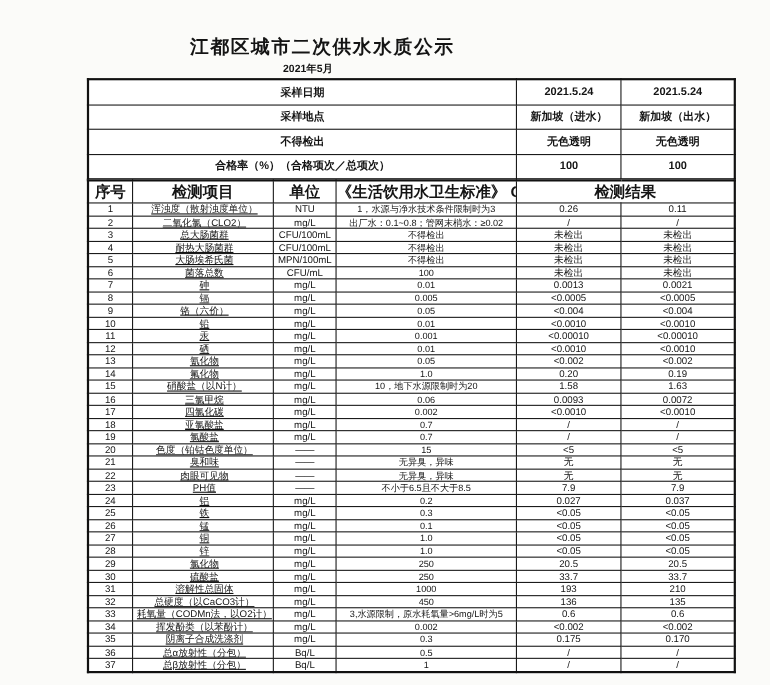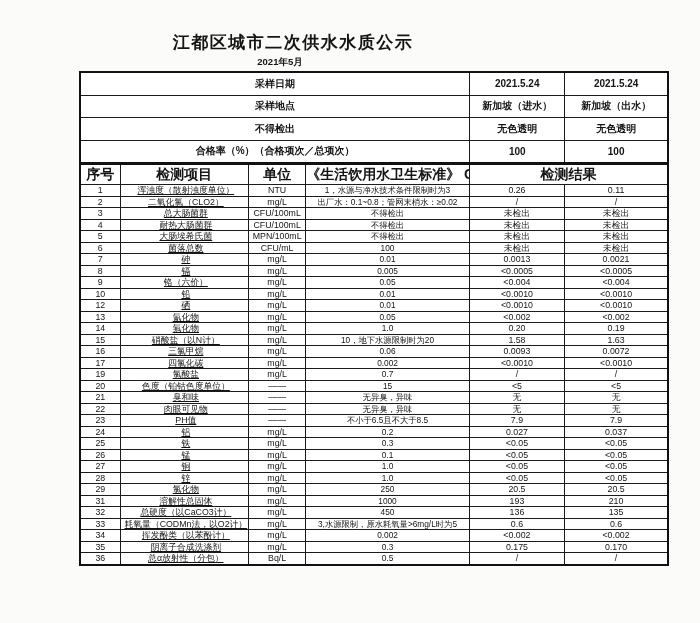--- a/index.html
+++ b/index.html
@@ -169,20 +169,28 @@
         </tr>
         <tr>
           <td class="c-idx">10</td>
           <td class="c-item">铅</td>
           <td class="c-unit">mg/L</td>
           <td class="c-std">0.01</td>
           <td class="c-res">&lt;0.0010</td>
           <td class="c-res">&lt;0.0010</td>
         </tr>
         <tr>
+          <td class="c-idx">11</td>
+          <td class="c-item">汞</td>
+          <td class="c-unit">mg/L</td>
+          <td class="c-std">0.001</td>
+          <td class="c-res">&lt;0.00010</td>
+          <td class="c-res">&lt;0.00010</td>
+        </tr>
+        <tr>
           <td class="c-idx">12</td>
           <td class="c-item">硒</td>
           <td class="c-unit">mg/L</td>
           <td class="c-std">0.01</td>
           <td class="c-res">&lt;0.0010</td>
           <td class="c-res">&lt;0.0010</td>
         </tr>
         <tr>
           <td class="c-idx">13</td>
           <td class="c-item">氰化物</td>
@@ -215,20 +223,28 @@
           <td class="c-res">0.0093</td>
           <td class="c-res">0.0072</td>
         </tr>
         <tr>
           <td class="c-idx">17</td>
           <td class="c-item">四氯化碳</td>
           <td class="c-unit">mg/L</td>
           <td class="c-std">0.002</td>
           <td class="c-res">&lt;0.0010</td>
           <td class="c-res">&lt;0.0010</td>
+        </tr>
+        <tr>
+          <td class="c-idx">18</td>
+          <td class="c-item">亚氯酸盐</td>
+          <td class="c-unit">mg/L</td>
+          <td class="c-std">0.7</td>
+          <td class="c-res">/</td>
+          <td class="c-res">/</td>
         </tr>
         <tr>
           <td class="c-idx">19</td>
           <td class="c-item">氯酸盐</td>
           <td class="c-unit">mg/L</td>
           <td class="c-std">0.7</td>
           <td class="c-res">/</td>
           <td class="c-res">/</td>
         </tr>
         <tr>
@@ -305,20 +321,28 @@
         </tr>
         <tr>
           <td class="c-idx">29</td>
           <td class="c-item">氯化物</td>
           <td class="c-unit">mg/L</td>
           <td class="c-std">250</td>
           <td class="c-res">20.5</td>
           <td class="c-res">20.5</td>
         </tr>
         <tr>
+          <td class="c-idx">30</td>
+          <td class="c-item">硫酸盐</td>
+          <td class="c-unit">mg/L</td>
+          <td class="c-std">250</td>
+          <td class="c-res">33.7</td>
+          <td class="c-res">33.7</td>
+        </tr>
+        <tr>
           <td class="c-idx">31</td>
           <td class="c-item">溶解性总固体</td>
           <td class="c-unit">mg/L</td>
           <td class="c-std">1000</td>
           <td class="c-res">193</td>
           <td class="c-res">210</td>
         </tr>
         <tr>
           <td class="c-idx">32</td>
           <td class="c-item">总硬度（以CaCO3计）</td>
@@ -352,16 +376,24 @@
           <td class="c-res">0.170</td>
         </tr>
         <tr>
           <td class="c-idx">36</td>
           <td class="c-item">总α放射性（分包）</td>
           <td class="c-unit">Bq/L</td>
           <td class="c-std">0.5</td>
           <td class="c-res">/</td>
           <td class="c-res">/</td>
         </tr>
+        <tr>
+          <td class="c-idx">37</td>
+          <td class="c-item">总β放射性（分包）</td>
+          <td class="c-unit">Bq/L</td>
+          <td class="c-std">1</td>
+          <td class="c-res">/</td>
+          <td class="c-res">/</td>
+        </tr>
       </tbody>
   </table>
 
 </div>
 
 </body></html>

